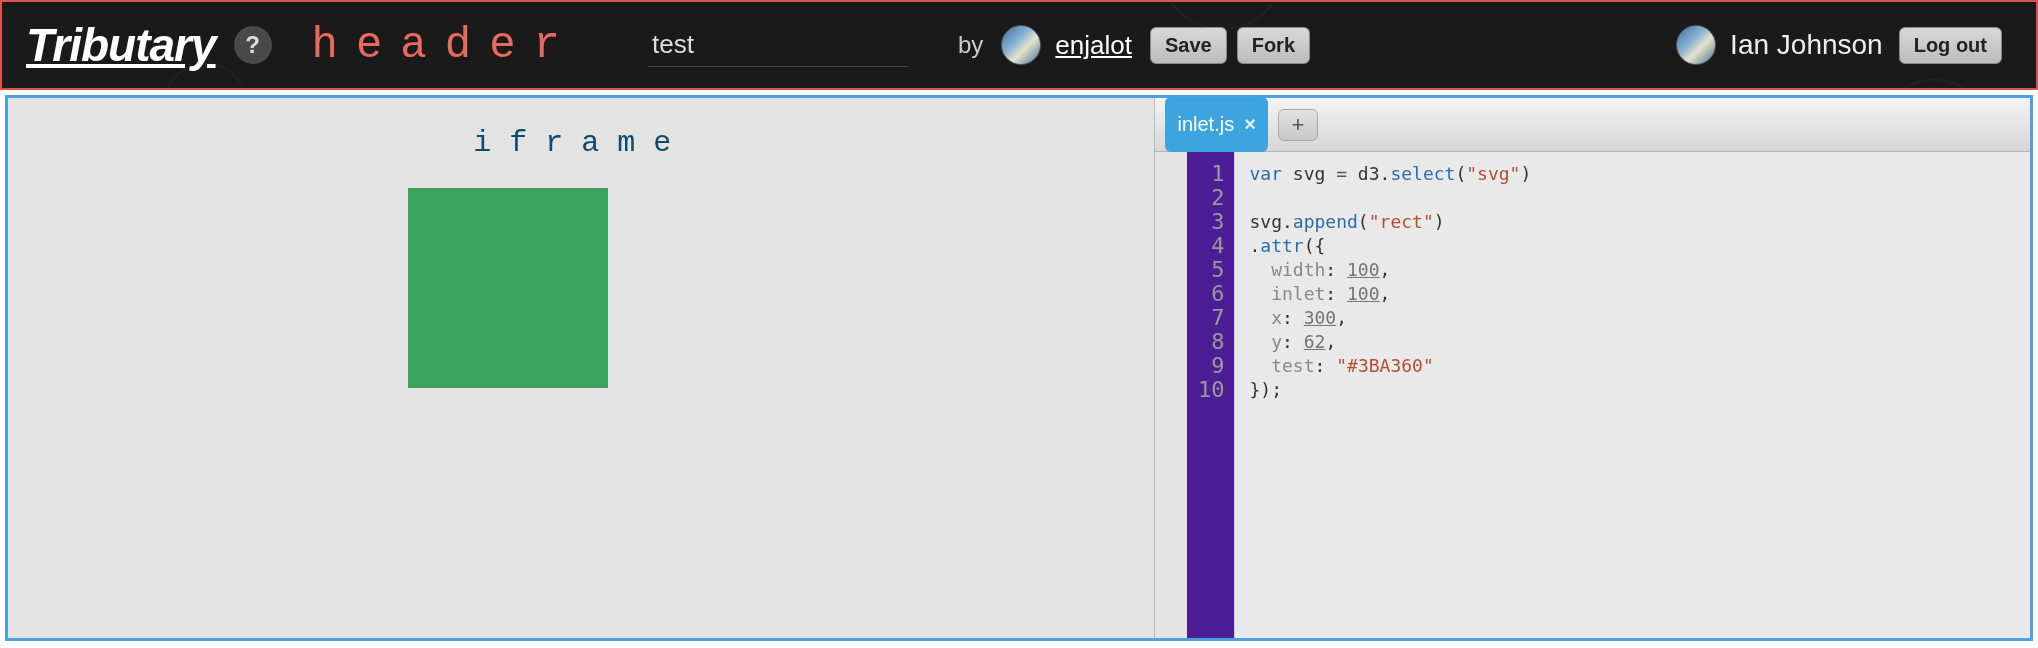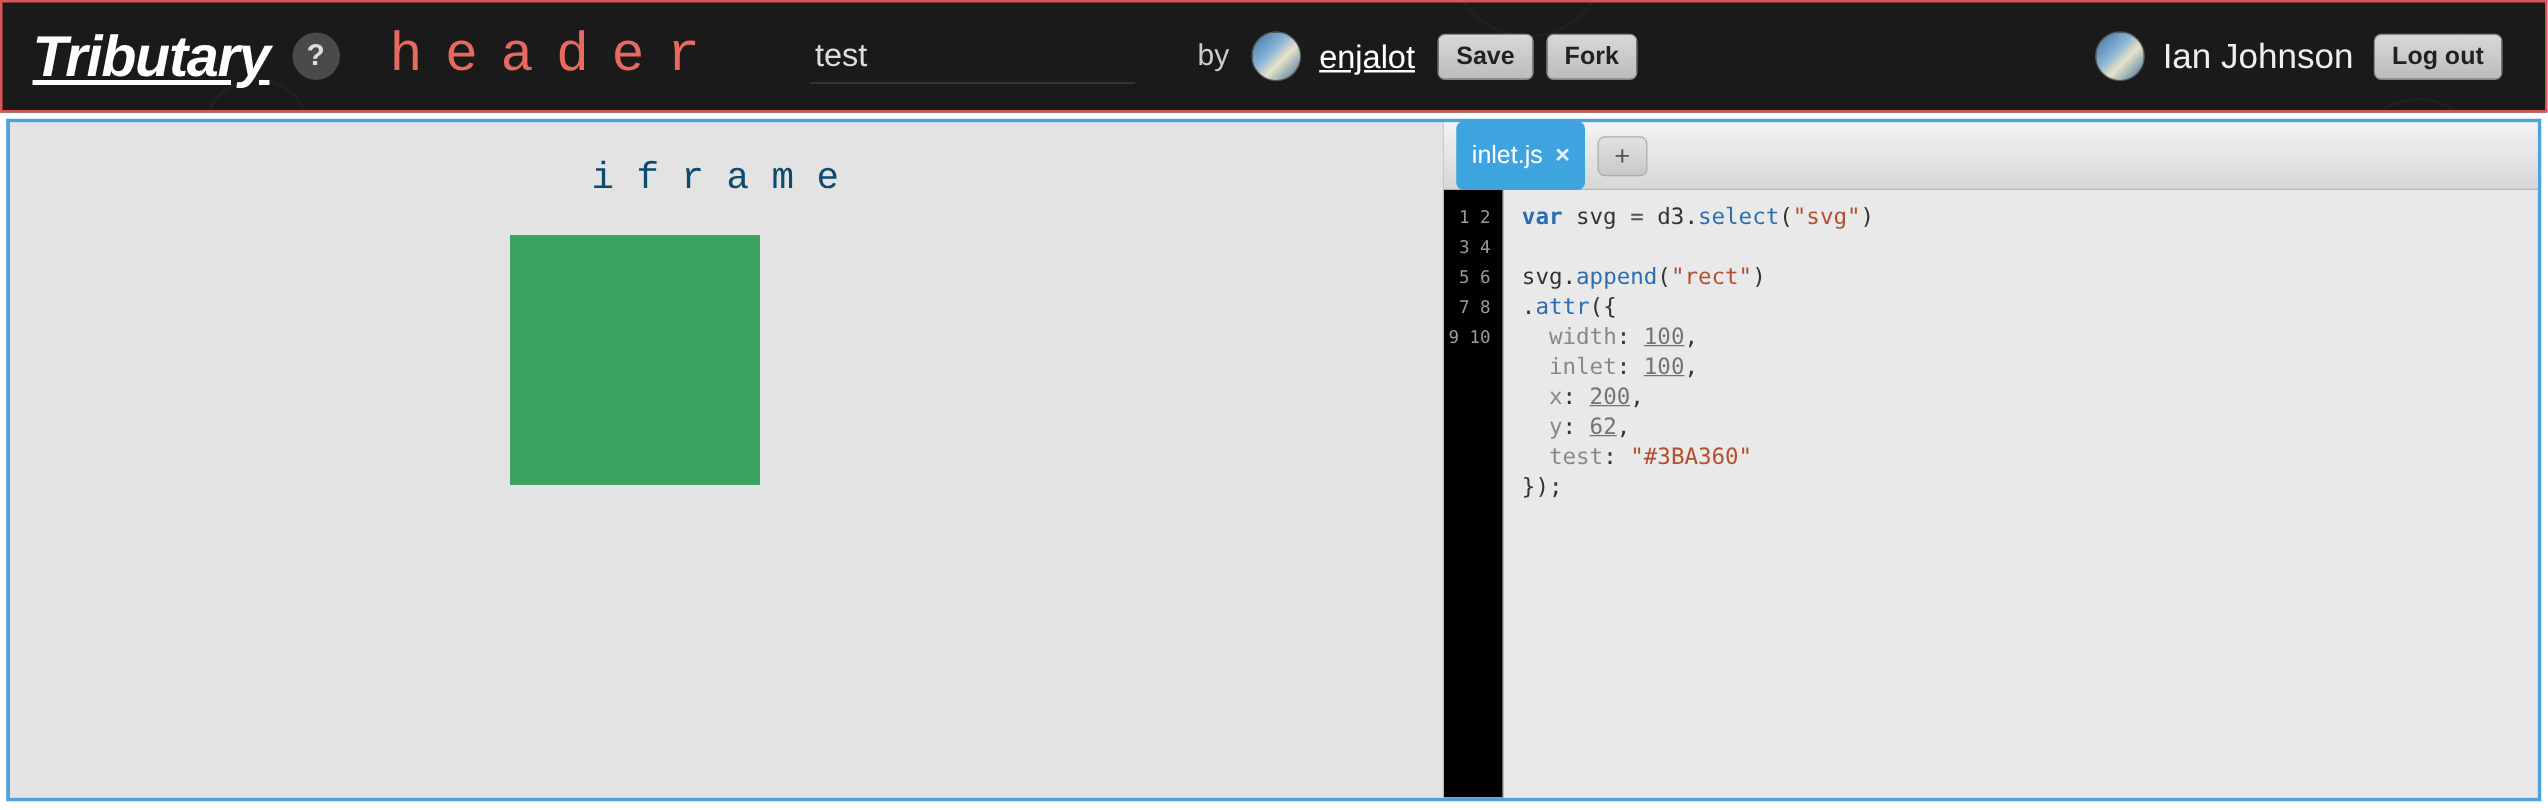--- a/index.html
+++ b/index.html
@@ -140,40 +140,41 @@
     color: #555;
     border: 1px solid #aaa;
     border-radius: 6px;
     width: 40px; height: 32px;
     display: flex; align-items:center; justify-content:center;
     font-size: 22px; cursor: pointer;
   }
   .code-area { flex: 1; display: flex; overflow: hidden; }
   .gutter {
     width: 48px;
-    background: #000000;
+    background: #4c1d95;
     color: #9a9a9a;
     text-align: right;
     padding: 10px 10px 0 0;
     font-family: Menlo, Consolas, monospace;
-    font-size: 14px;
+    font-size: 22px;
     border-right: 1px solid #ccc;
     line-height: 24px;
+    margin-left: 32px;
   }
   .code {
     flex: 1;
     background: #e9e9e9;
     padding: 10px 0 0 14px;
     font-family: Menlo, Consolas, monospace;
     font-size: 18px;
     line-height: 24px;
     white-space: pre;
     color: #333;
   }
-  .kw { color: #2a6db0; font-weight: bold; }
+  .kw { color: #2a6db0; }
   .fn { color: #2a6db0; }
   .str { color: #b34f2e; }
   .num { color: #737373; text-decoration: underline; }
   .prop { color: #888; }
   .op { color: #555; }
 </style>
 </head>
 <body>
 
 <div class="header">
@@ -217,20 +218,20 @@
 7
 8
 9
 10</div>
       <div class="code"><span class="kw">var</span><span> svg </span><span class="op">=</span><span> d3.</span><span class="fn">select</span><span>(</span><span class="str">"svg"</span><span>)</span>
 <span></span>
 <span>svg.</span><span class="fn">append</span><span>(</span><span class="str">"rect"</span><span>)</span>
 <span>.</span><span class="fn">attr</span><span>({</span>
 <span>  </span><span class="prop">width</span><span>: </span><span class="num">100</span><span>,</span>
 <span>  </span><span class="prop">inlet</span><span>: </span><span class="num">100</span><span>,</span>
-<span>  </span><span class="prop">x</span><span>: </span><span class="num">200</span><span>,</span>
+<span>  </span><span class="prop">x</span><span>: </span><span class="num">300</span><span>,</span>
 <span>  </span><span class="prop">y</span><span>: </span><span class="num">62</span><span>,</span>
 <span>  </span><span class="prop">test</span><span>: </span><span class="str">"#3BA360"</span>
 <span>});</span></div>
     </div>
   </div>
 
 </div>
 
 </body></html>

